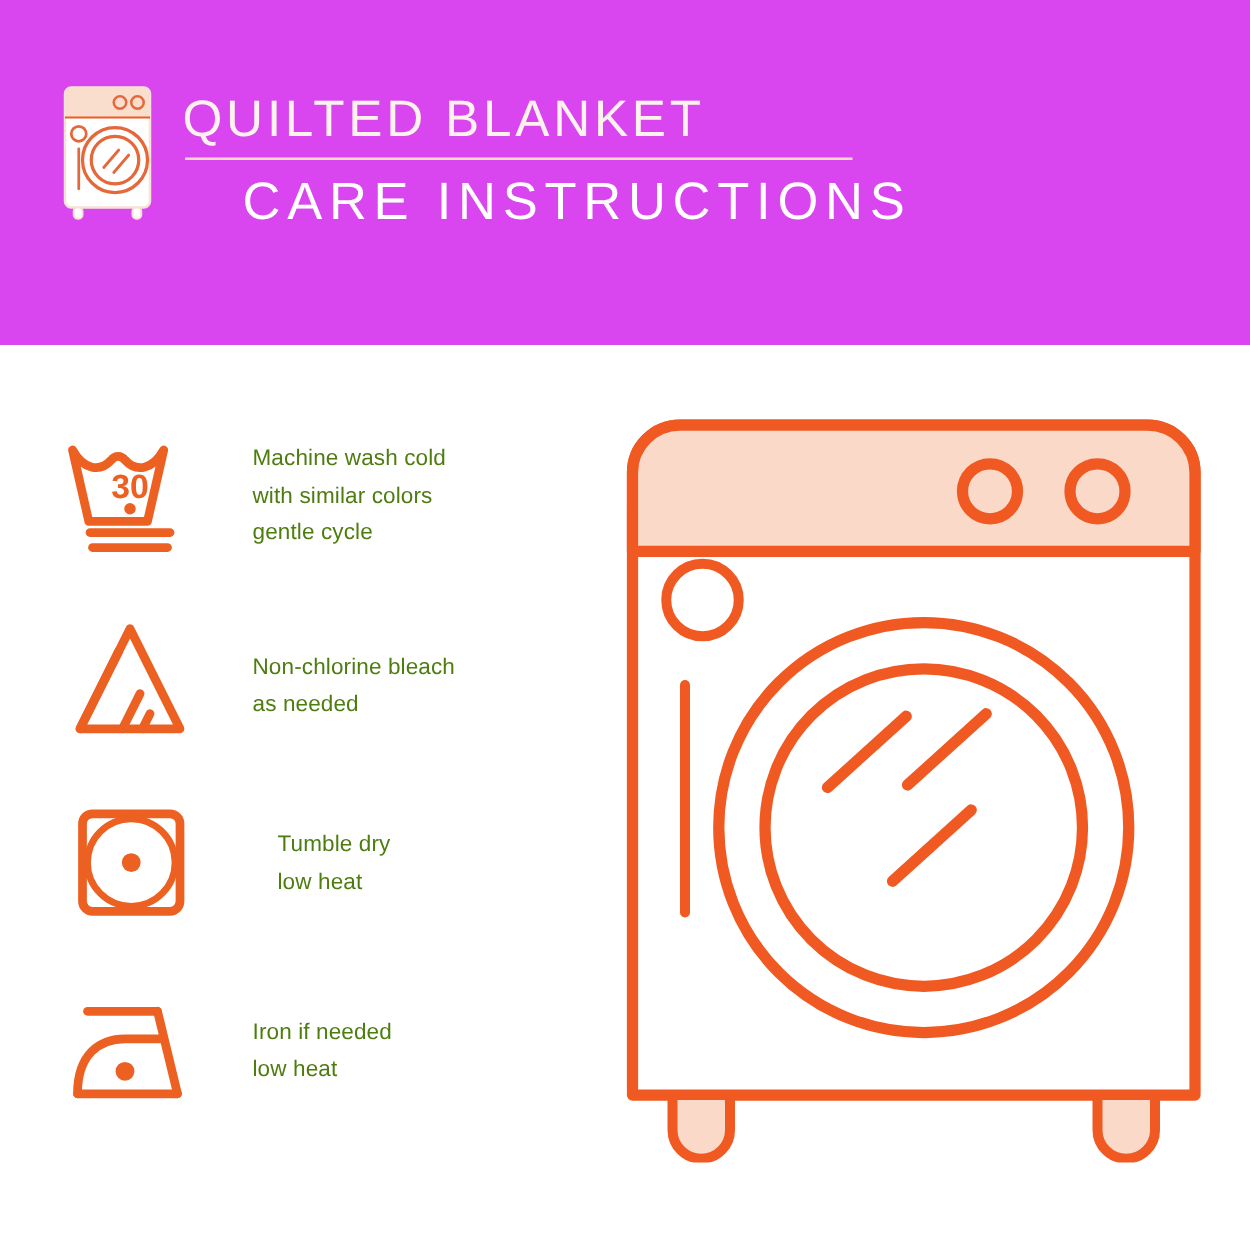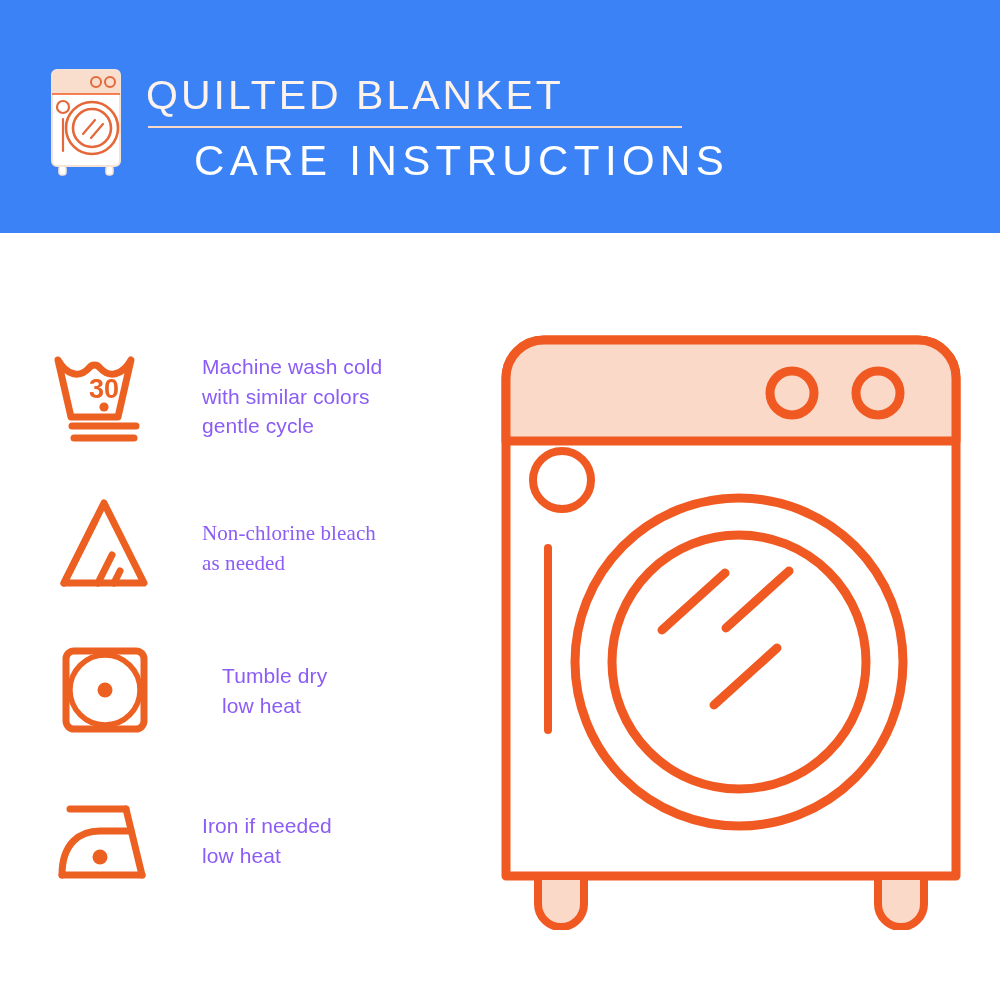--- a/index.html
+++ b/index.html
@@ -19,22 +19,22 @@
     height: 1000px;
     background: #ffffff;
   }
 
   
   .header {
     position: absolute;
     left: 0;
     top: 0;
     width: 1000px;
-    height: 233px;
-    background: #3b82f6;
+    height: 276px;
+    background: #d946ef;
   }
   .header-logo {
     position: absolute;
     left: 46px;
     top: 66px;
     width: 86px;
     height: 112px;
   }
   .header-text {
     position: absolute;
@@ -88,30 +88,30 @@
 
   .care-icon {
     width: 112px;
     flex: 0 0 112px;
     display: flex;
     align-items: flex-start;
     justify-content: flex-start;
     text-align: center;
   }
   .care-label {
-    color: #8b5cf6;
-    font-size: 21px;
+    color: #4d7c0f;
+    font-size: 18px;
     line-height: 29.5px;
     letter-spacing: 0.1px;
     font-weight: 400;
     padding-left: 38px;
     padding-top: 2px;
     white-space: pre-line;
   }
-  .care-row-1 .care-label { padding-top: 24px; font-family: Liberation Serif, serif; }
+  .care-row-1 .care-label { padding-top: 24px; }
   .care-row-2 .care-label { padding-top: 18px; }
   .care-row-3 .care-label { padding-top: 16px; }
 
   
   .machine {
     position: absolute;
     left: 496px;
     top: 330px;
     width: 470px;
     height: 600px;

